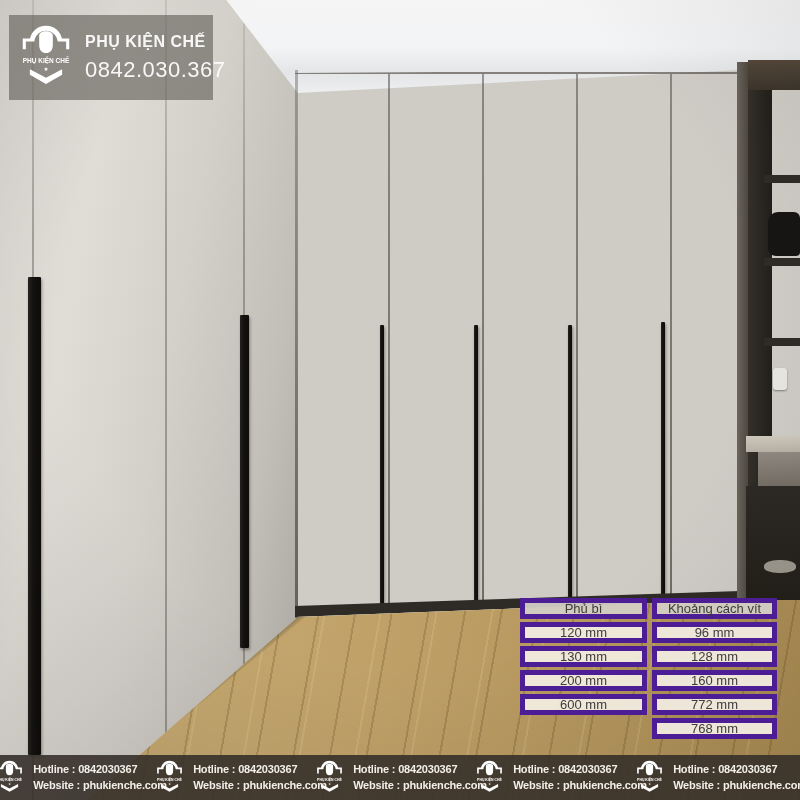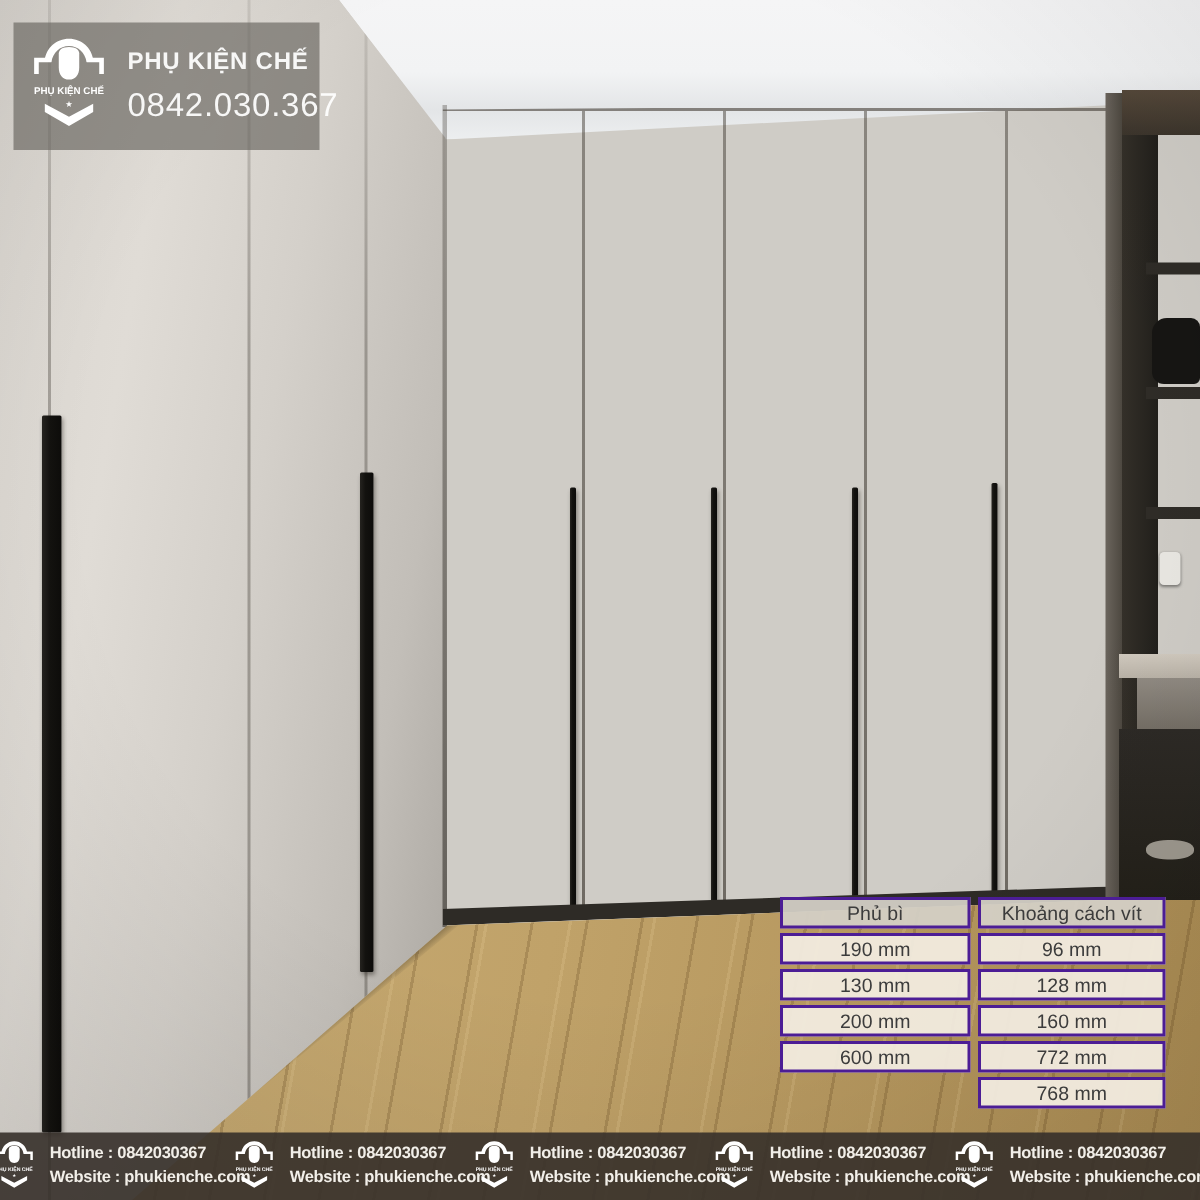--- a/index.html
+++ b/index.html
@@ -82,21 +82,21 @@
   .watermark svg{width:62px;height:72px;flex:0 0 auto;}
   .wm-text{display:flex;flex-direction:column;justify-content:center;}
   .wm-title{font-size:16px;font-weight:bold;letter-spacing:.5px;white-space:nowrap;}
   .wm-phone{font-size:22px;font-weight:normal;margin-top:6px;letter-spacing:.5px;white-space:nowrap;}
 
   
   .spec-col{top:598px;display:flex;flex-direction:column;gap:3px;}
   .spec-col.c0{left:520px;width:127px;}
   .spec-col.c1{left:652px;width:125px;}
   .cell{
-    box-sizing:border-box;height:21px;border:2px solid #4c1d95;
+    box-sizing:border-box;height:21px;border:5px solid #4c1d95;
     background:rgba(242,236,224,.94);
     font-size:13px;color:#3c3c3c;display:flex;align-items:center;justify-content:center;
     line-height:1;white-space:nowrap;
   }
   .cell.hdr{background:rgba(211,207,198,.94);}
 
   
   .footer{
     left:0;top:755px;width:800px;height:45px;
     background:rgba(54,48,42,.9);
@@ -187,21 +187,21 @@
         <use href="#pkc-logo"></use>
       </svg>
     <div class="wm-text">
       <div class="wm-title">PHỤ KIỆN CHẾ</div>
       <div class="wm-phone">0842.030.367</div>
     </div>
   </div>
 
   <div class="abs spec-col c0">
     <div class="cell hdr">Phủ bì</div>
-    <div class="cell">190 mm</div>
+    <div class="cell">120 mm</div>
     <div class="cell">130 mm</div>
     <div class="cell">200 mm</div>
     <div class="cell">600 mm</div>
   </div>
   <div class="abs spec-col c1">
     <div class="cell hdr">Khoảng cách vít</div>
     <div class="cell">96 mm</div>
     <div class="cell">128 mm</div>
     <div class="cell">160 mm</div>
     <div class="cell">772 mm</div>

